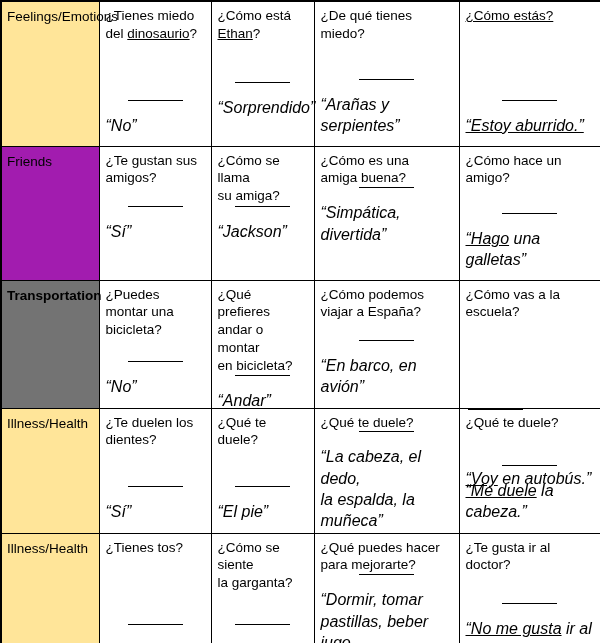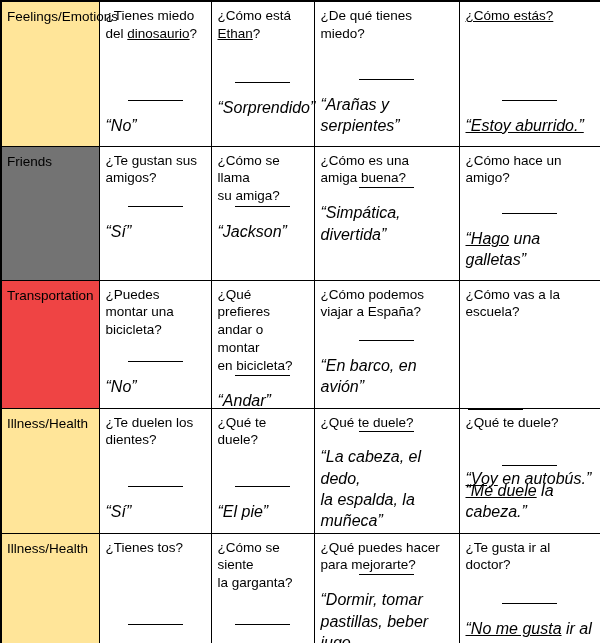--- a/index.html
+++ b/index.html
@@ -95,21 +95,21 @@
         <td style="height: 145px; text-decoration: underline;">
           <div class="cellwrap" style="height: 143px;">
             <div class="q"><span>¿Cómo estás?</span></div>
             <div class="spacer"></div>
             <div class="blank"></div>
             <div class="a"><span>“Estoy aburrido.”</span></div>
           </div>
         </td>
       </tr>
       <tr style="height: 107px;">
-        <td class="cat" style="background-color: #737373; height: 107px;">
+        <td class="cat" style="background-color: #a21caf; height: 107px;">
           <div>Friends</div>
         </td>
         <td style="height: 107px;">
           <div class="cellwrap" style="height: 105px;">
             <div class="q"><span>¿Te gustan sus</span><br><span>amigos?</span></div>
             <div class="spacer"></div>
             <div class="blank"></div>
             <div class="a"><span>“Sí”</span></div>
           </div>
         </td>
@@ -132,21 +132,21 @@
         <td style="height: 107px;">
           <div class="cellwrap" style="height: 133px;">
             <div class="q"><span>¿Cómo hace un</span><br><span>amigo?</span></div>
             <div class="spacer"></div>
             <div class="blank"></div>
             <div class="a"><span class="u">“Hago</span><span> una galletas”</span></div>
           </div>
         </td>
       </tr>
       <tr style="height: 128px;">
-        <td class="cat" style="background-color: #ef4444; height: 128px;">
+        <td class="cat" style="background-color: #737373; height: 128px; font-weight: bold;">
           <div>Transportation</div>
         </td>
         <td style="height: 128px; margin-top: 21px;">
           <div class="cellwrap" style="height: 126px;">
             <div class="q"><span>¿Puedes</span><br><span>montar una</span><br><span>bicicleta?</span></div>
             <div class="spacer"></div>
             <div class="blank"></div>
             <div class="a"><span>“No”</span></div>
           </div>
         </td>

